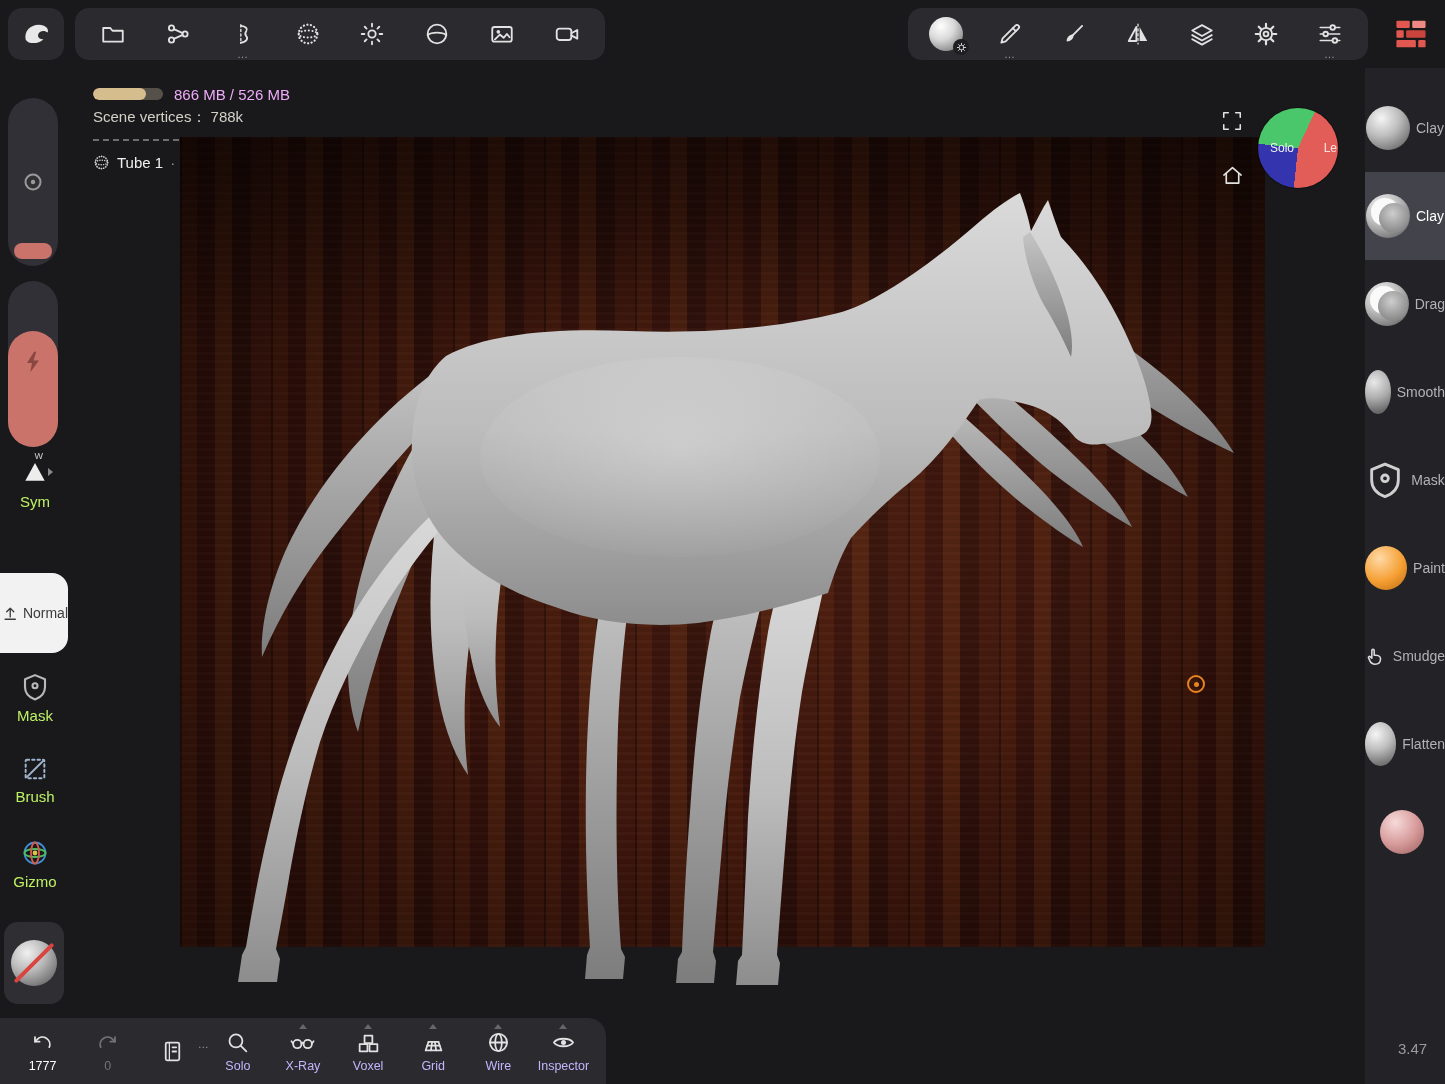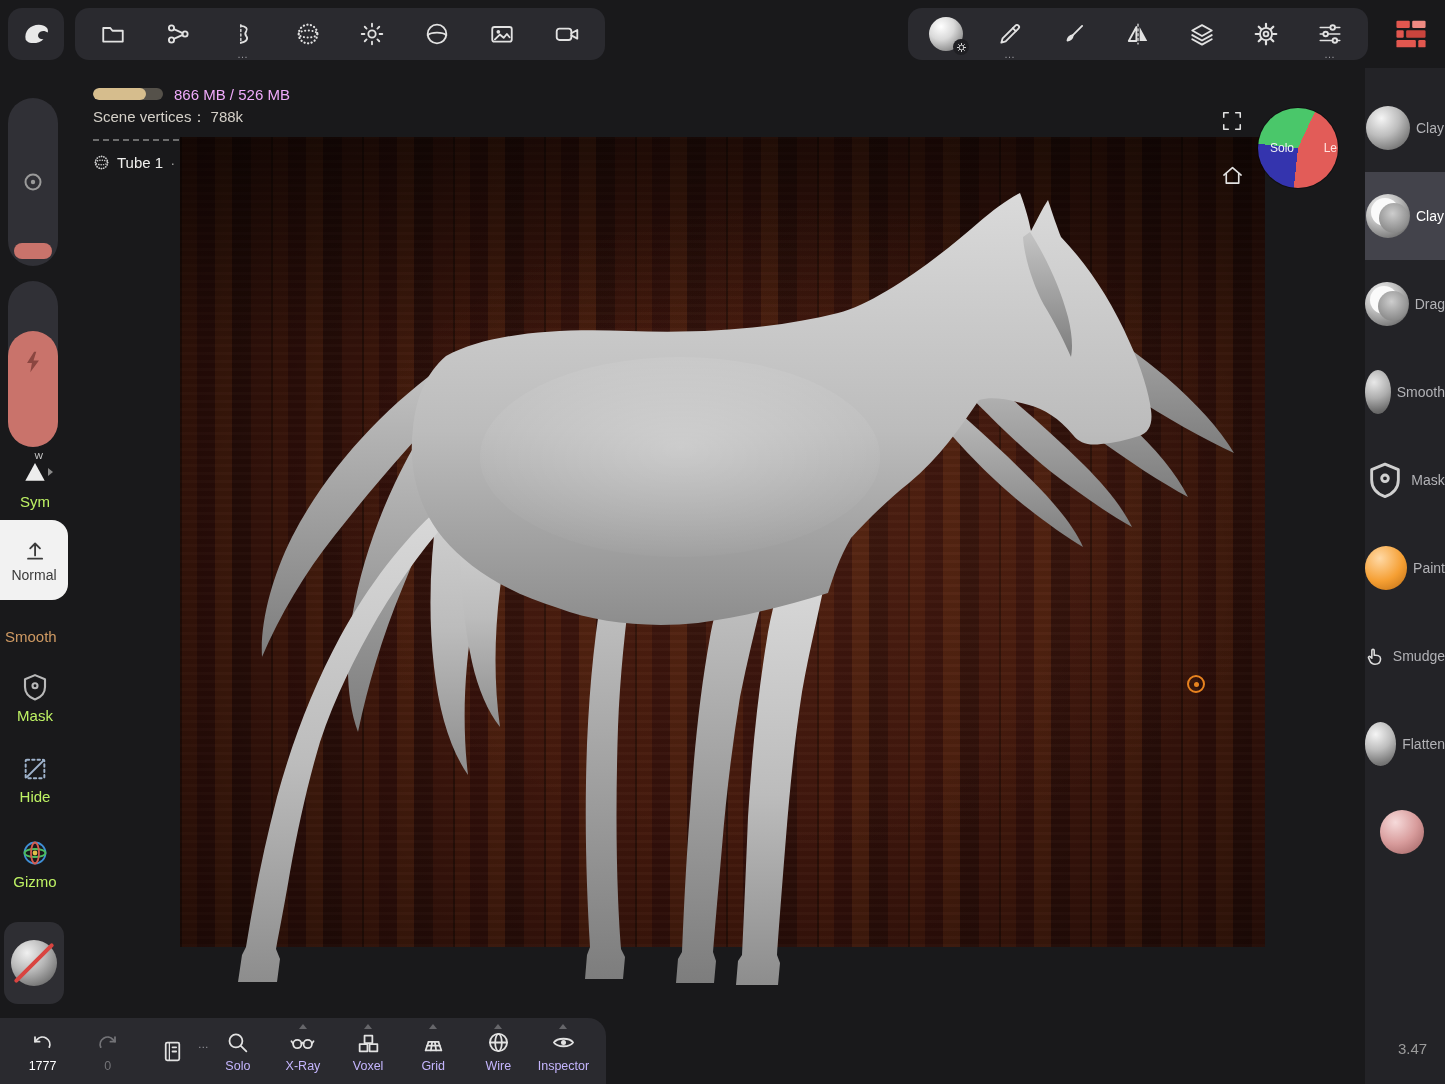--- a/index.html
+++ b/index.html
@@ -64,21 +64,21 @@
   #slider-radius { top:281px; height:166px; }
   #intensity-pill { position:absolute; left:6px; right:6px; bottom:7px; height:16px; border-radius:8px; background:#c9736b; }
   #radius-fill { position:absolute; left:0; right:0; bottom:0; height:116px; border-radius:25px; background:#c9736b; display:flex; justify-content:center; padding-top:18px; }
   .lslider .center-icon { position:absolute; left:50%; top:50%; transform:translate(-50%,-50%); }
 
   .lbtn { left:8px; width:54px; position:absolute; display:flex; flex-direction:column; align-items:center; gap:5px; cursor:pointer; }
   .lbtn .lbl { font-size:15px; color:#bef264; }
   #sym-btn { top:458px; }
   #sym-mode { position:absolute; right:6px; top:-7px; font-size:9px; color:#cfcfcf; }
   #sym-caret { position:absolute; right:-4px; top:10px; width:0; height:0; border-left:5px solid #8a8a8a; border-top:4px solid transparent; border-bottom:4px solid transparent; }
-  #normal-panel { left:0; top:520px; width:68px; height:80px; background:#f2f2f2; border-radius:0 16px 16px 0; display:flex; flex-direction:column; align-items:center; justify-content:center; gap:4px; z-index:3; cursor:pointer; }
+  #normal-panel { left:0; top:573px; width:68px; height:80px; background:#f2f2f2; border-radius:0 16px 16px 0; display:flex; flex-direction:row; align-items:center; justify-content:center; gap:4px; z-index:3; cursor:pointer; }
   #normal-panel .lbl { color:#3a3a3a; font-size:14px; }
   #smooth-label { left:5px; top:628px; font-size:15px; color:#cf9a63; z-index:2; }
   #mask-btn { top:672px; }
   #hide-btn { top:755px; }
   #gizmo-btn { top:838px; }
   #nosculpt-box { left:4px; top:922px; width:60px; height:82px; background:#2e2e33; border-radius:14px; display:flex; align-items:center; justify-content:center; }
   .gray-sphere { width:46px; height:46px; border-radius:50%; background:radial-gradient(circle at 35% 28%, #f0f0f0, #b8b8b8 42%, #757575 78%, #595959); position:relative; }
   #nosculpt-slash { position:absolute; left:-4px; top:21px; width:54px; height:4px; background:#d94440; transform:rotate(-45deg); border-radius:2px; }
 
   
@@ -361,21 +361,21 @@
       <circle cx="12" cy="11" r="2"></circle>
     </svg>
     <span class="lbl">Mask</span>
   </div>
 
   <div class="lbtn" id="hide-btn">
     <svg class="ic" width="28" height="28" viewBox="0 0 24 24" style="stroke:#9fb3cc">
       <rect x="4" y="4" width="16" height="16" rx="1" stroke-dasharray="2 2.6"></rect>
       <path d="M5 19 L19 5"></path>
     </svg>
-    <span class="lbl">Hide</span>
+    <span class="lbl">Brush</span>
   </div>
 
   <div class="lbtn" id="gizmo-btn">
     <svg width="30" height="30" viewBox="0 0 30 30" fill="none" stroke-width="1.8">
       <circle cx="15" cy="15" r="10.5" stroke="#3f8fd6"></circle>
       <ellipse cx="15" cy="15" rx="10.5" ry="4" stroke="#4dbd5f"></ellipse>
       <ellipse cx="15" cy="15" rx="4" ry="10.5" stroke="#d65c4f"></ellipse>
       <circle cx="15" cy="15" r="2.4" fill="#e0c04a" stroke="none"></circle>
     </svg>
     <span class="lbl">Gizmo</span>

